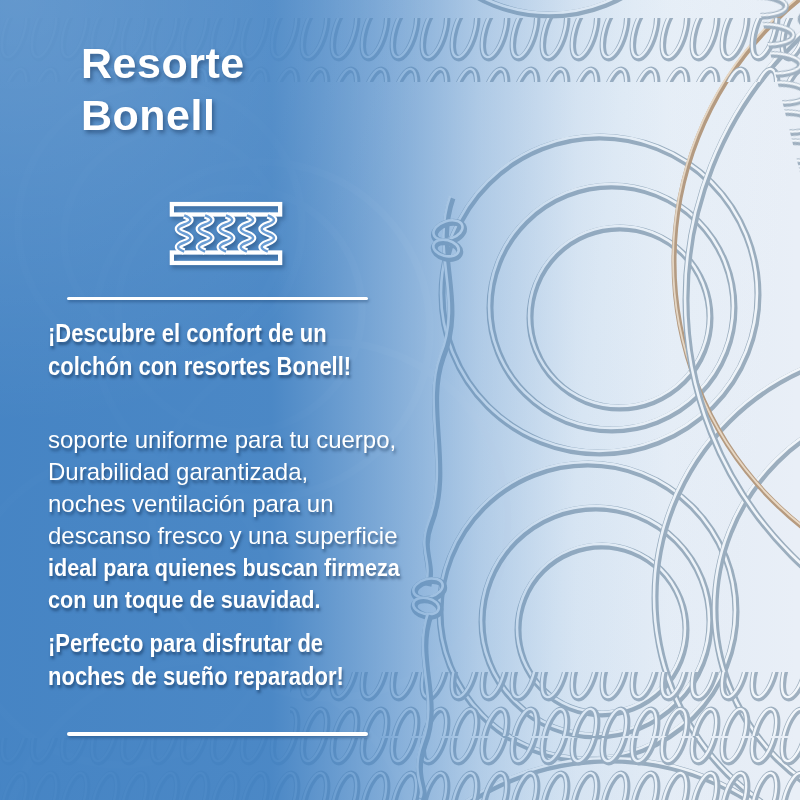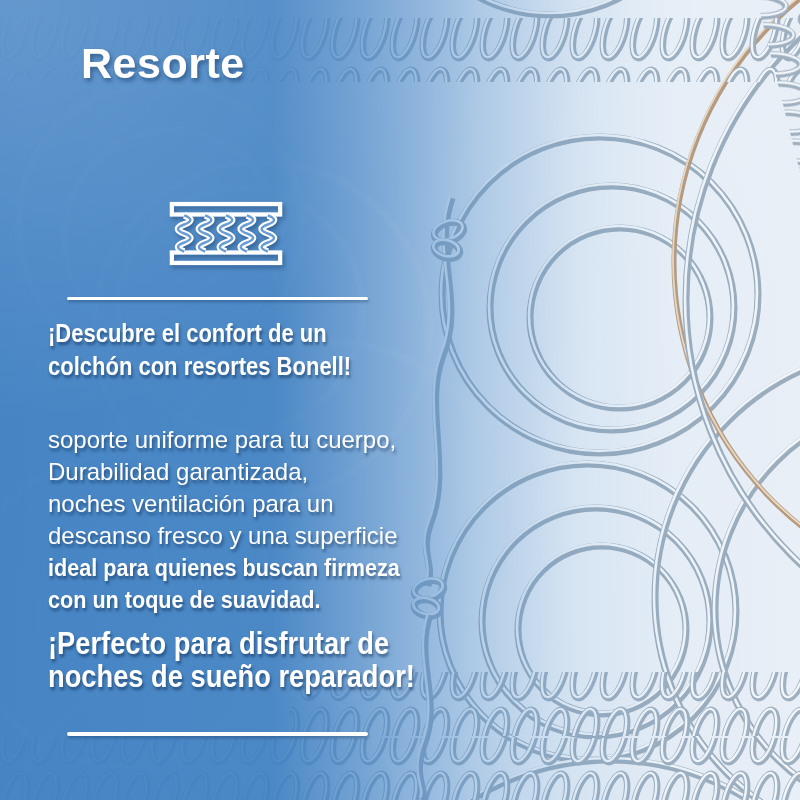--- a/index.html
+++ b/index.html
@@ -40,21 +40,21 @@
 
   .intro{position:absolute;left:48px;top:317px;font-size:25px;font-weight:bold;line-height:33px;
     text-shadow:1.5px 2.5px 3px rgba(10,35,70,.5);}
   .intro .line,.outro .line{transform:scaleX(.88);transform-origin:left top;white-space:nowrap;}
 
   .bodytext{position:absolute;left:48px;top:424px;font-size:24px;line-height:32px;
     text-shadow:1.5px 2.5px 3px rgba(10,35,70,.5);}
   .bodytext .line{white-space:nowrap;}
   .bodytext .line.bold{font-weight:bold;transform:scaleX(.9);transform-origin:left top;}
 
-  .outro{position:absolute;left:48px;top:627px;font-size:31px;font-weight:bold;line-height:33px;
+  .outro{position:absolute;left:48px;top:627px;font-size:25px;font-weight:bold;line-height:33px;
     text-shadow:1.5px 2.5px 3px rgba(10,35,70,.5);}
 </style>
 </head>
 <body>
 
 <div class="flyer">
 
   <svg class="photo" viewBox="0 0 800 800" aria-hidden="true">
     <defs>
       <linearGradient id="bgg" x1="0" y1="0" x2="1" y2="0.12">
@@ -149,20 +149,21 @@
       </g>
     </g>
   </svg>
 
   <div class="overlay"></div>
 
   <div class="content">
 
     <h1 class="title">
       <span class="tl">Resorte</span>
+      <span class="tl">Bonell</span>
     </h1>
 
     <svg class="spring-icon" viewBox="0 0 120 68" aria-hidden="true">
       <g fill="none">
         <rect x="3" y="3" width="114" height="11" stroke="#ffffff" stroke-width="4.5"></rect>
         <rect x="3" y="54" width="114" height="11" stroke="#ffffff" stroke-width="4.5"></rect>
         <g stroke="#ffffff" stroke-width="7">
           <path d="M16,15 q13,4.75 0,9.5 q-13,4.75 0,9.5 q13,4.75 0,9.5 q-13,4.75 0,9.5"></path>
           <path d="M38,15 q13,4.75 0,9.5 q-13,4.75 0,9.5 q13,4.75 0,9.5 q-13,4.75 0,9.5"></path>
           <path d="M60,15 q13,4.75 0,9.5 q-13,4.75 0,9.5 q13,4.75 0,9.5 q-13,4.75 0,9.5"></path>

